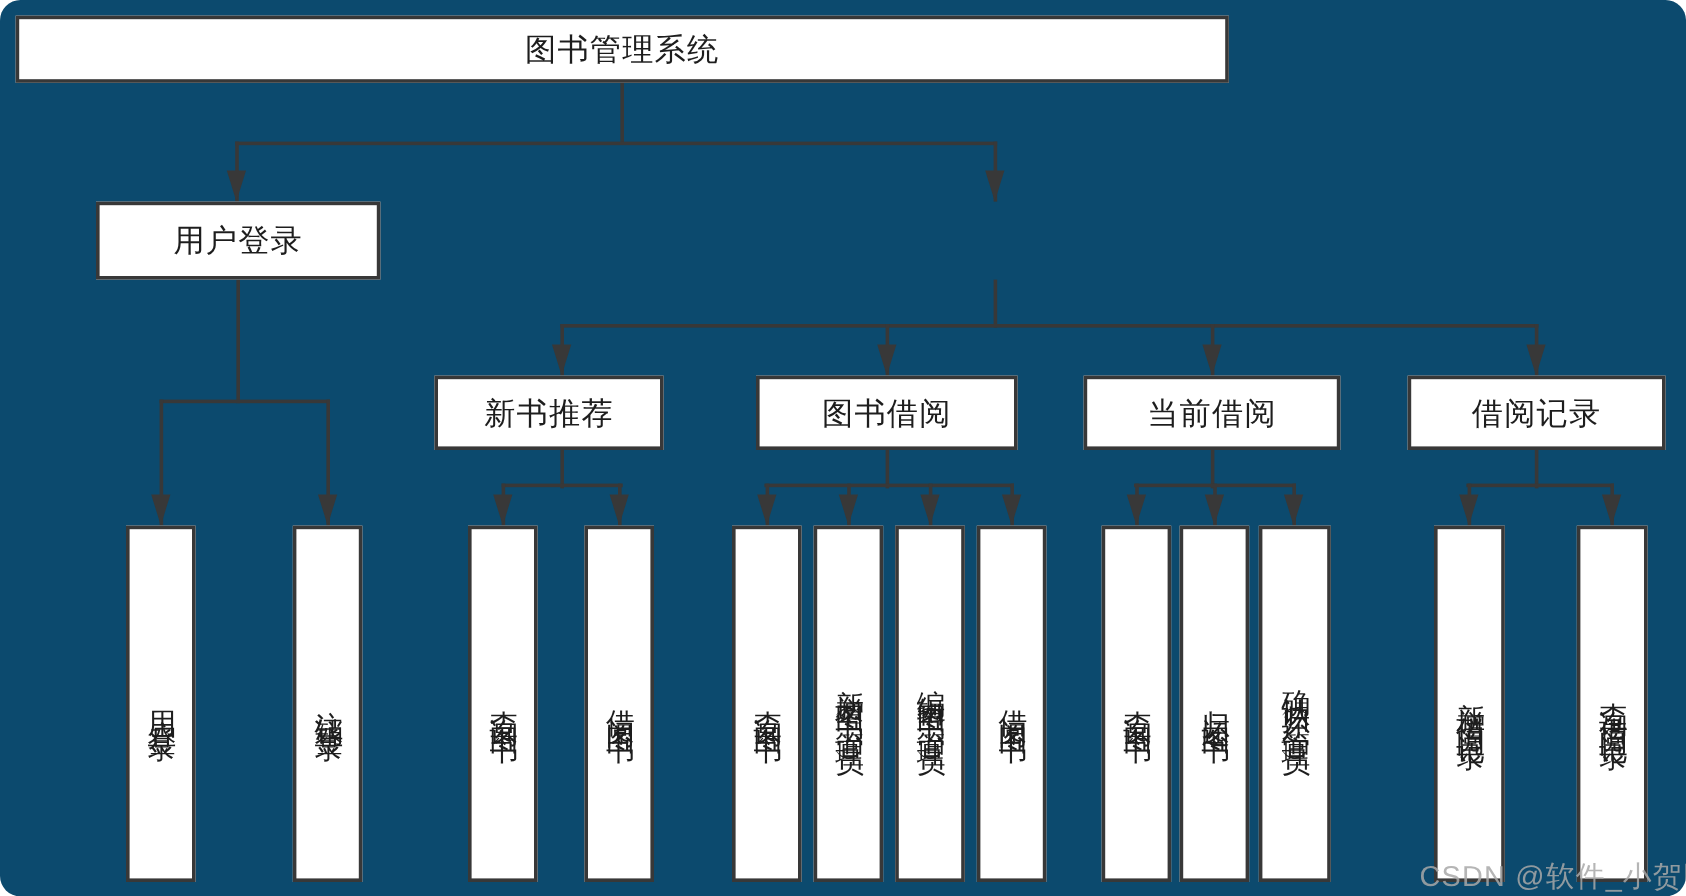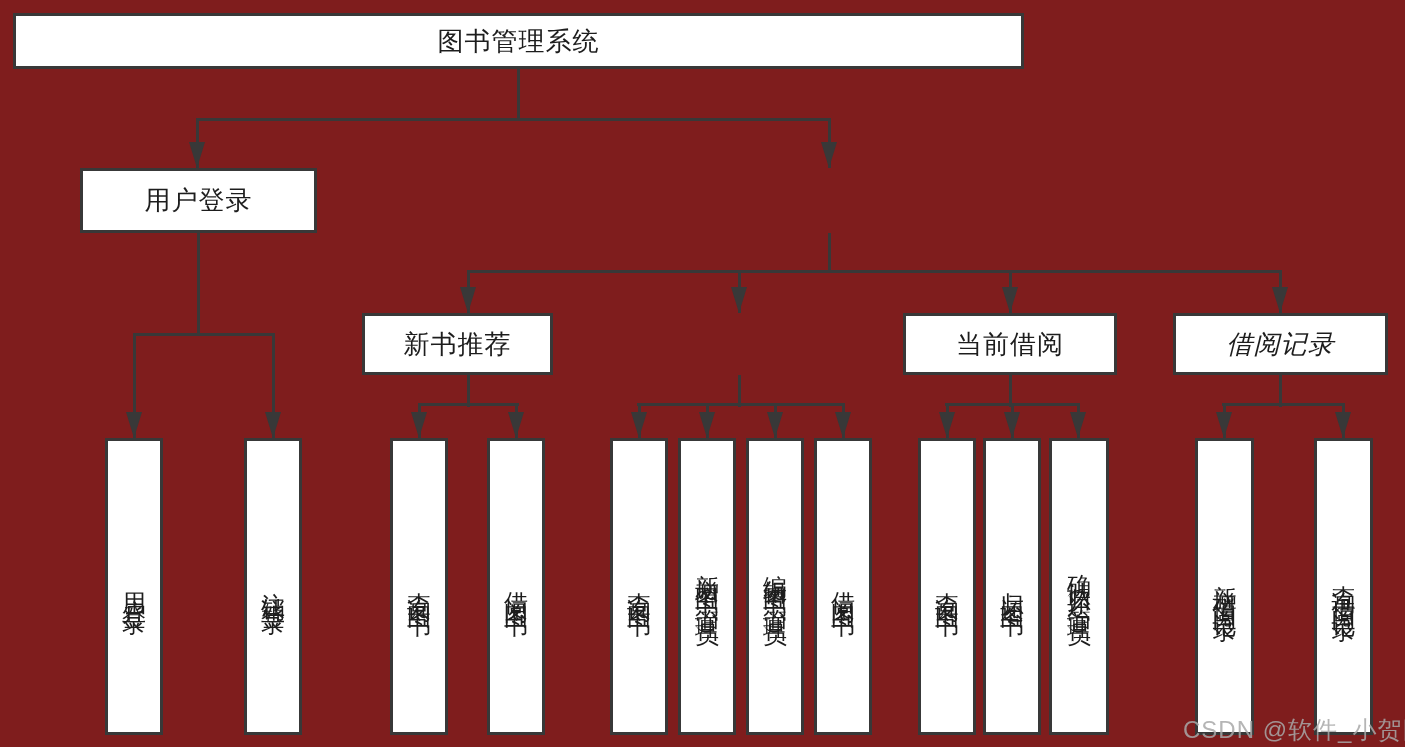--- a/index.html
+++ b/index.html
@@ -1,18 +1,18 @@
 <!DOCTYPE html>
 <html><head>
 <meta charset="utf-8">
 <style>
   html,body{margin:0;padding:0;background:#fff;}
   #diagram{
-    position:relative;width:1405px;height:747px;background:#7f1d1d;
-    font-family:"Liberation Sans",sans-serif;overflow:hidden;
+    position:relative;width:1405px;height:747px;background:#0c4a6e;
+    font-family:"Liberation Sans",sans-serif;overflow:hidden;border-radius:17px;
   }
   .box{
     position:absolute;background:#ffffff;border:3px solid #383838;
     box-sizing:border-box;display:flex;align-items:center;justify-content:center;
     color:#1d1d1d;z-index:2;
   }
   .hlabel{font-size:26px;letter-spacing:1px;white-space:nowrap;}
   .vleaf{width:58px;top:438px;height:297px;}
   .vtext{
     writing-mode:vertical-rl;text-orientation:mixed;
@@ -99,24 +99,27 @@
     <span class="hlabel">图书管理系统</span>
   </div>
 
   <div class="box" style="left:80px;top:168px;width:237px;height:65px;">
     <span class="hlabel">用户登录</span>
   </div>
 
   <div class="box" style="left:362px;top:313px;width:191px;height:62px;">
     <span class="hlabel">新书推荐</span>
   </div>
+  <div class="box" style="left:630px;top:313px;width:218px;height:62px;">
+    <span class="hlabel">图书借阅</span>
+  </div>
   <div class="box" style="left:903px;top:313px;width:214px;height:62px;">
     <span class="hlabel">当前借阅</span>
   </div>
-  <div class="box" style="left:1173px;top:313px;width:215px;height:62px;font-style:italic;">
+  <div class="box" style="left:1173px;top:313px;width:215px;height:62px;">
     <span class="hlabel">借阅记录</span>
   </div>
 
   <div class="box vleaf" style="left:105px;">
     <span class="vtext">用户登录</span>
   </div>
   <div class="box vleaf" style="left:244px;">
     <span class="vtext">注销登录</span>
   </div>
 

